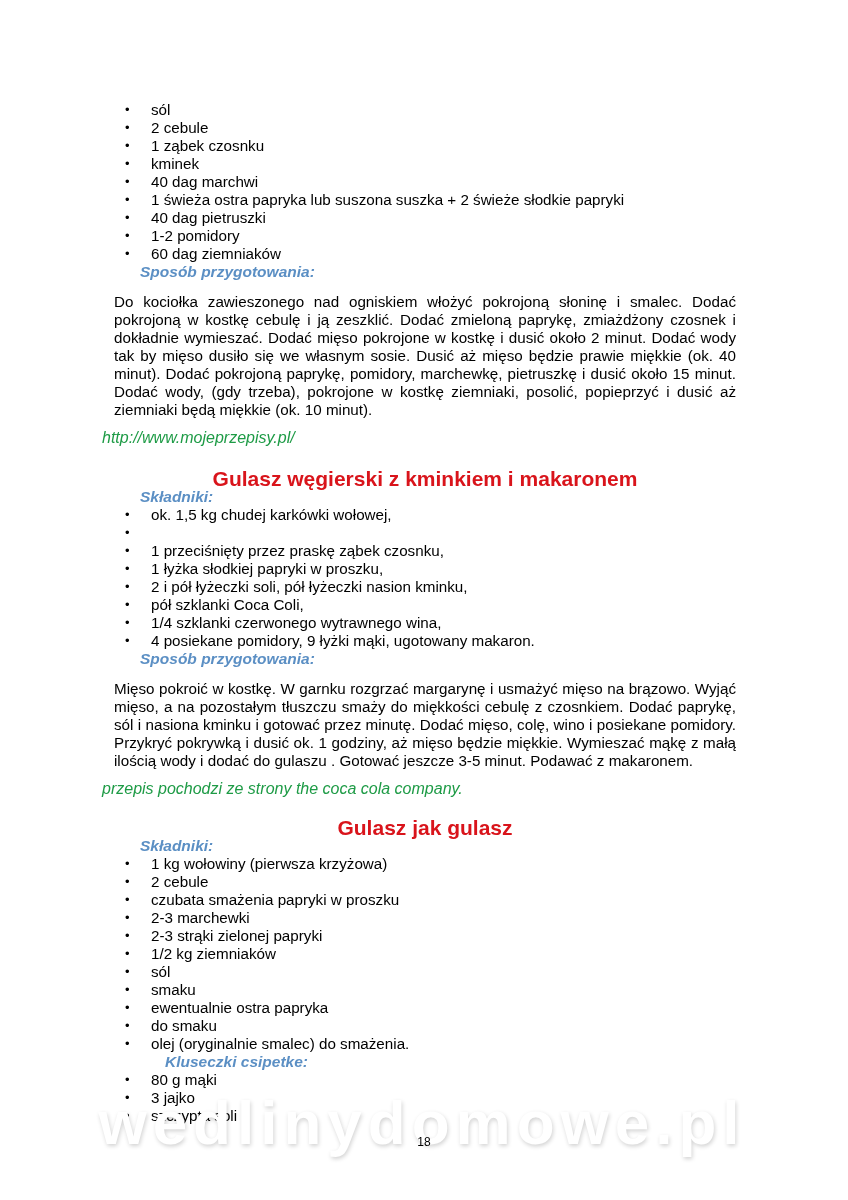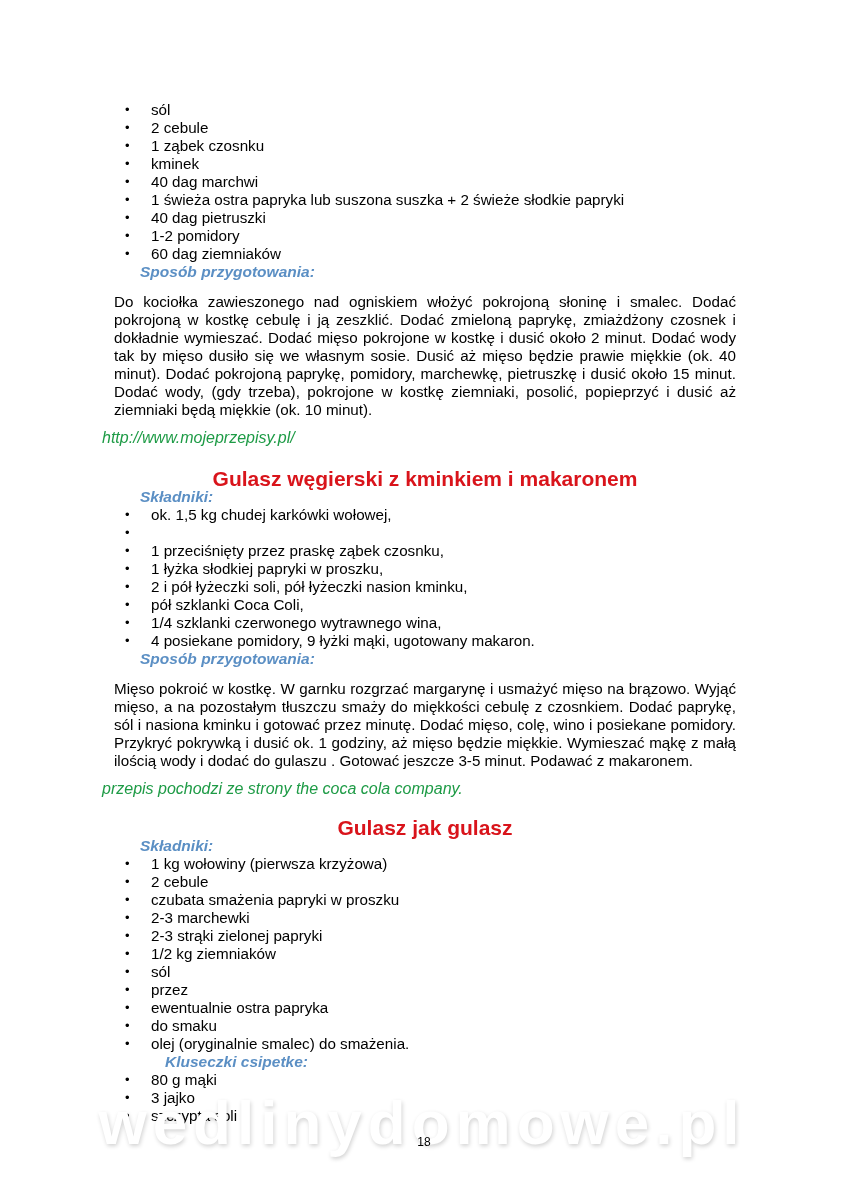--- a/index.html
+++ b/index.html
@@ -64,21 +64,21 @@
   <div class="title">Gulasz jak gulasz</div>
   <div class="sub-heading">Składniki:</div>
   <ul class="list">
       <li><span class="bullet">•</span><span>1 kg wołowiny (pierwsza krzyżowa)</span></li>
       <li><span class="bullet">•</span><span>2 cebule</span></li>
       <li><span class="bullet">•</span><span>czubata smażenia papryki w proszku</span></li>
       <li><span class="bullet">•</span><span>2-3 marchewki</span></li>
       <li><span class="bullet">•</span><span>2-3 strąki zielonej papryki</span></li>
       <li><span class="bullet">•</span><span>1/2 kg ziemniaków</span></li>
       <li><span class="bullet">•</span><span>sól</span></li>
-      <li><span class="bullet">•</span><span>przez</span></li>
+      <li><span class="bullet">•</span><span>smaku</span></li>
       <li><span class="bullet">•</span><span>ewentualnie ostra papryka</span></li>
       <li><span class="bullet">•</span><span>do smaku</span></li>
       <li><span class="bullet">•</span><span>olej (oryginalnie smalec) do smażenia.</span></li>
     </ul>
   <div class="sub-heading indented">Kluseczki csipetke:</div>
   <ul class="list">
       <li><span class="bullet">•</span><span>80 g mąki</span></li>
       <li><span class="bullet">•</span><span>3 jajko</span></li>
       <li><span class="bullet">•</span><span>szczypta soli</span></li>
     </ul>

